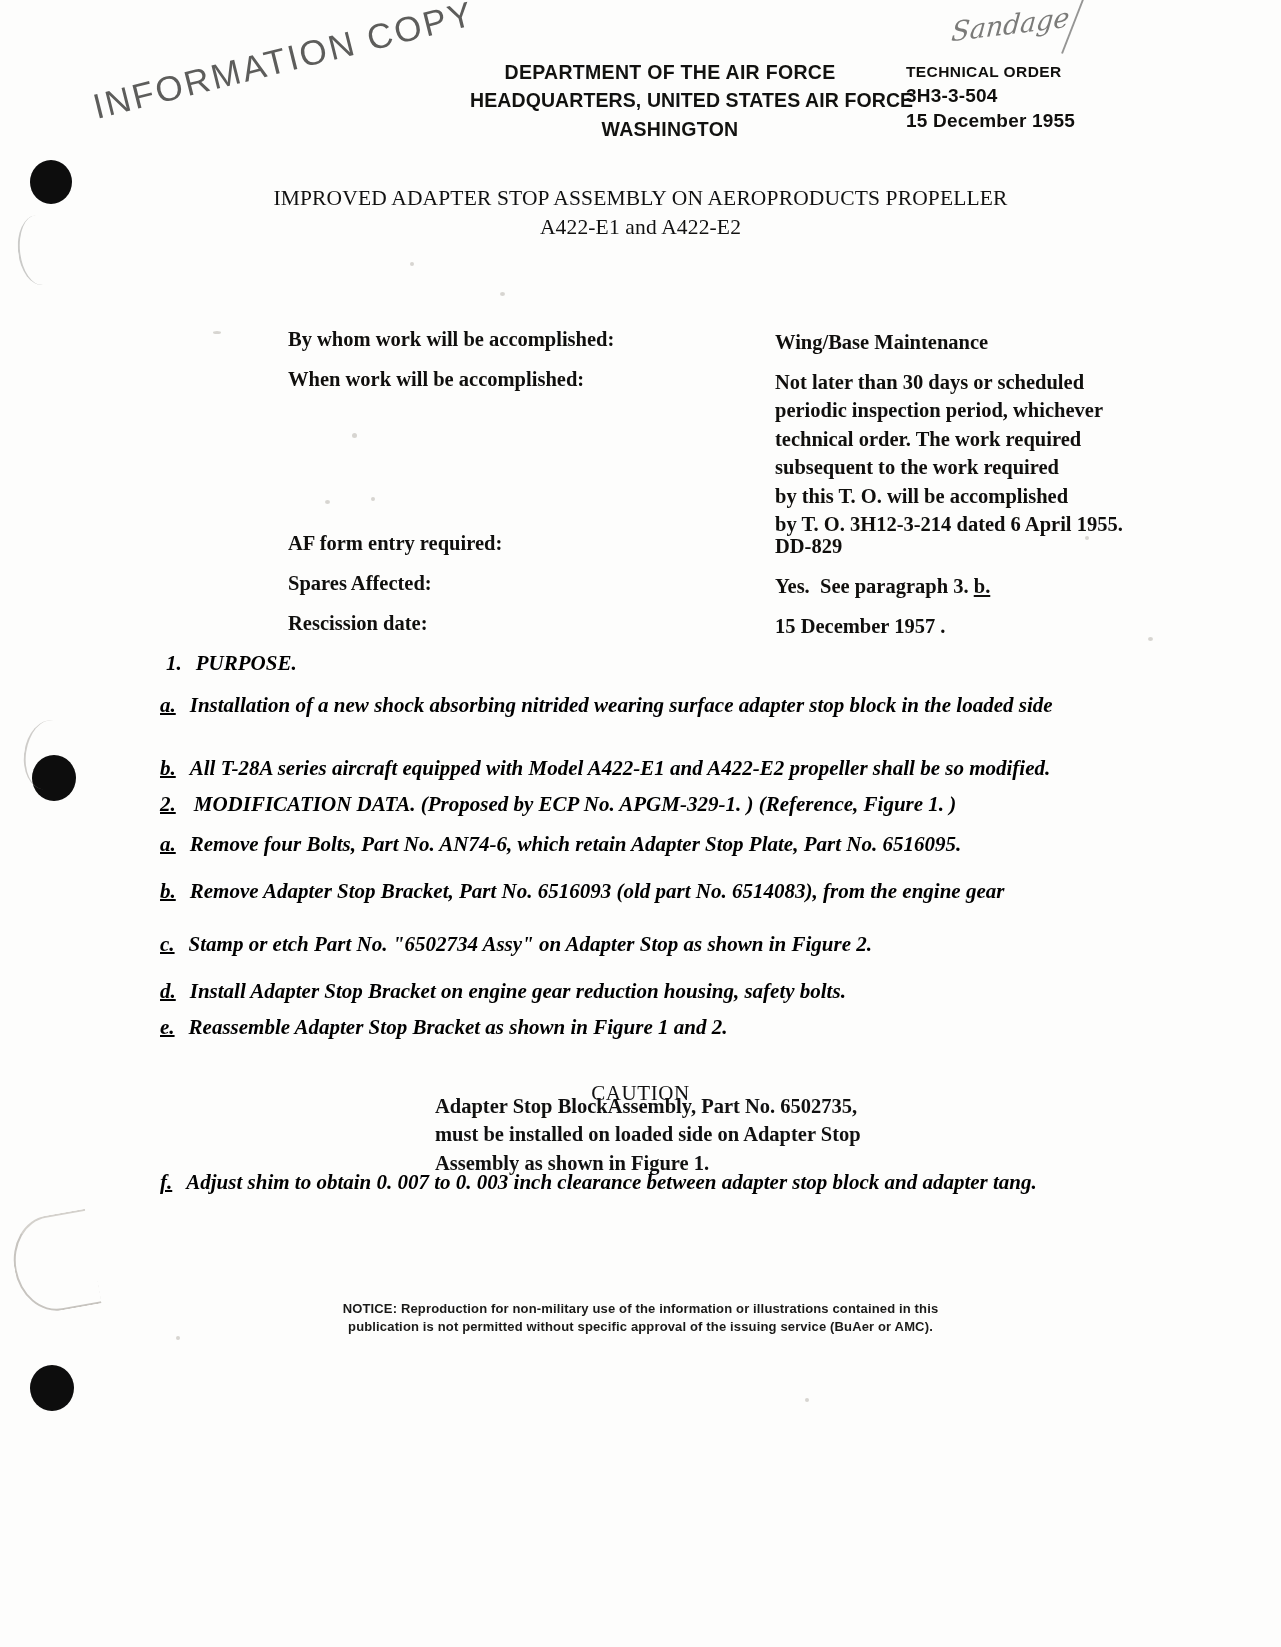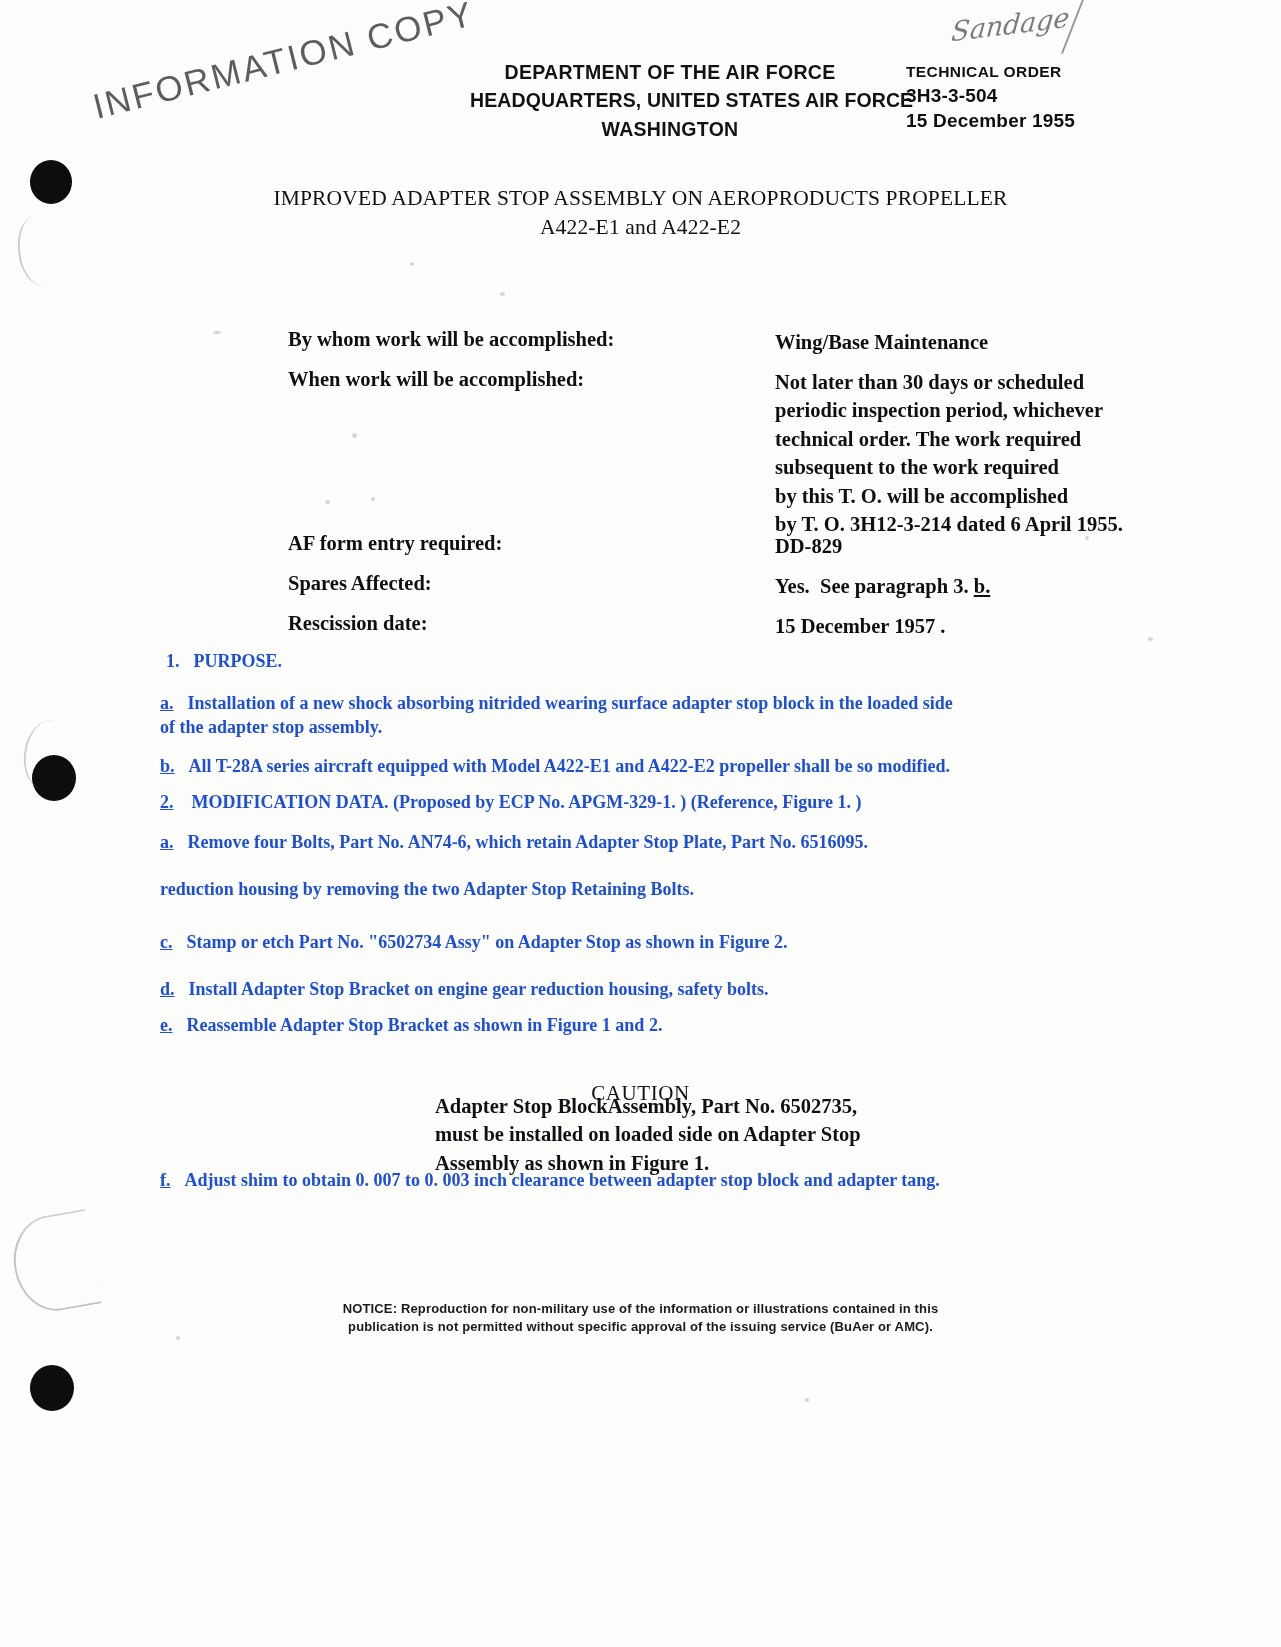--- a/index.html
+++ b/index.html
@@ -162,24 +162,25 @@
     font-weight: bold;
     line-height: 1.385;
   }
   .info-value .v-line { white-space: nowrap; display: block; }
   .underline-b { text-decoration: underline; }
 
   
   .body-area { position: absolute; left: 0; top: 0; width: 1281px; }
   .para {
     position: absolute;
-    font-size: 18px;
+    font-size: 21px;
     font-weight: bold;
     line-height: 1.32;
-    color: #1d4ed8;
+    color: #000000;
+    font-style: italic;
   }
   .para .lbl {
     display: inline-block;
     text-decoration: underline;
     text-underline-offset: 1px;
   }
   .para .lbl.nounder { text-decoration: none; }
   .para .ln { display: block; white-space: nowrap; }
   .para .ind { display: inline-block; width: 14px; }
 
@@ -300,37 +301,36 @@
   </div>
 
   <div class="body-area">
 
     <div class="para" style="left:166px; top:650px;">
       <span class="ln"><span class="lbl nounder">1.</span><span class="ind"></span><span>PURPOSE.</span></span>
     </div>
 
     <div class="para" style="left:160px; top:692px;">
       <span class="ln"><span class="lbl">a.</span><span class="ind"></span><span>Installation of a new shock absorbing nitrided wearing surface adapter stop block in the loaded side</span></span>
-      <span class="ln">of the adapter stop assembly.</span>
     </div>
 
     <div class="para" style="left:160px; top:755px;">
       <span class="ln"><span class="lbl">b.</span><span class="ind"></span><span>All T-28A series aircraft equipped with Model A422-E1 and A422-E2 propeller shall be so modified.</span></span>
     </div>
 
     <div class="para" style="left:160px; top:791px;">
       <span class="ln"><span class="lbl">2.</span><span class="ind" style="width:18px;"></span><span>MODIFICATION DATA.  (Proposed by ECP No.  APGM-329-1. ) (Reference,  Figure 1. )</span></span>
     </div>
 
     <div class="para" style="left:160px; top:831px;">
       <span class="ln"><span class="lbl">a.</span><span class="ind"></span><span>Remove four Bolts,  Part No.  AN74-6,  which retain Adapter Stop Plate,  Part No.  6516095.</span></span>
     </div>
 
     <div class="para" style="left:160px; top:878px;">
-      <span class="ln">reduction housing by removing the two Adapter Stop Retaining Bolts.</span>
+      <span class="ln"><span class="lbl">b.</span><span class="ind"></span><span>Remove Adapter Stop Bracket,  Part No.  6516093 (old part No.  6514083),  from the engine gear</span></span>
     </div>
 
     <div class="para" style="left:160px; top:931px;">
       <span class="ln"><span class="lbl">c.</span><span class="ind"></span><span>Stamp or etch Part No.  "6502734 Assy" on Adapter Stop as shown in Figure 2.</span></span>
     </div>
 
     <div class="para" style="left:160px; top:978px;">
       <span class="ln"><span class="lbl">d.</span><span class="ind"></span><span>Install Adapter Stop Bracket on engine gear reduction housing,  safety bolts.</span></span>
     </div>
 

